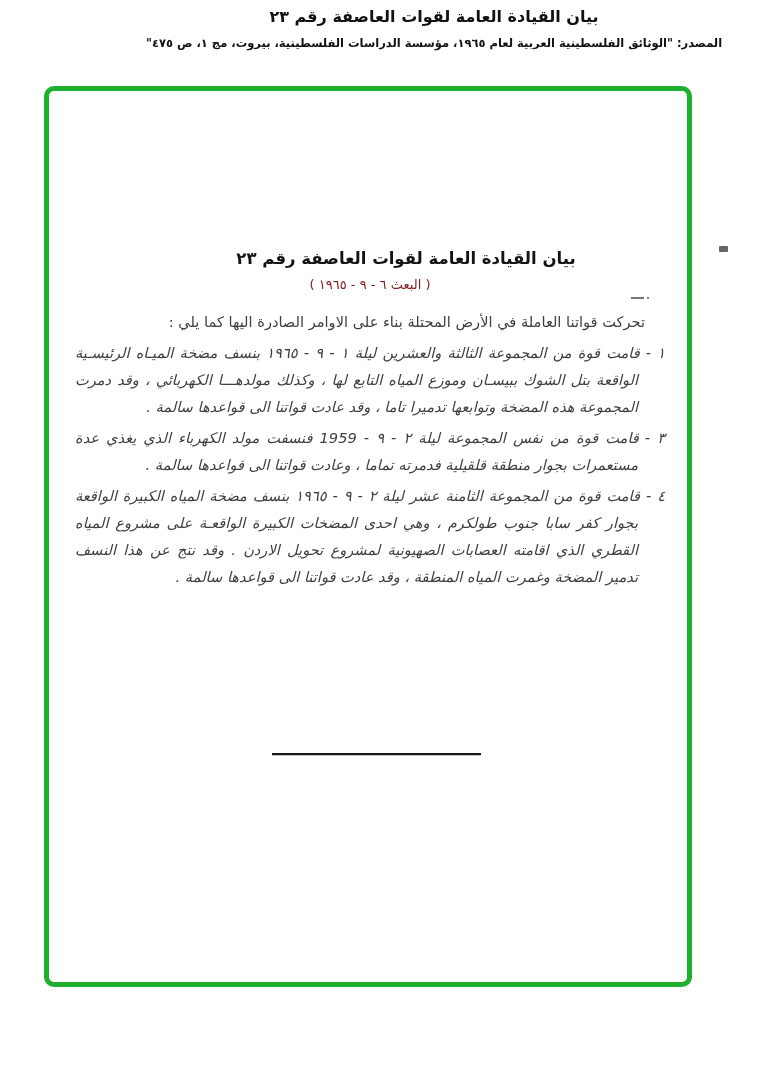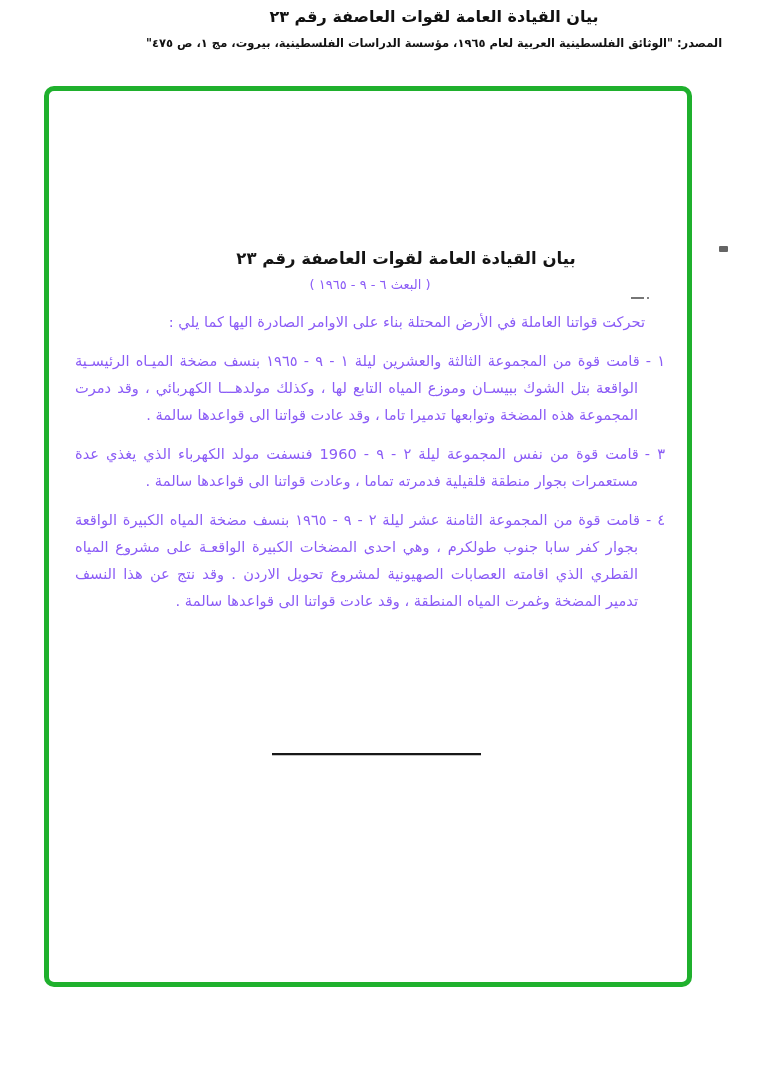--- a/index.html
+++ b/index.html
@@ -20,29 +20,29 @@
     box-sizing:border-box;border:5px solid #1fb02d;border-radius:10px;
     background:#ffffff;
   }
   .doc-title{
     position:absolute;top:158px;left:76px;right:0;
     text-align:center;direction:rtl;font-weight:bold;font-size:16.5px;color:#141414;
     letter-spacing:.2px;
   }
   .doc-subtitle{
     position:absolute;top:186px;left:4px;right:0;
-    text-align:center;direction:rtl;font-size:13px;color:#8b5cf6;
+    text-align:center;direction:rtl;font-size:13px;color:#7f1d1d;
   }
   .doc-body{
     position:absolute;top:217px;right:22px;left:26px;
     direction:rtl;text-align:justify;
-    font-size:14.6px;line-height:27px;color:#8b5cf6;
+    font-size:14.6px;line-height:27px;color:#404040;
   }
   .intro{margin:0 0 2px 0;text-align:right;text-indent:20px;}
-  .op-item{margin:12px 0 2px 0;padding-right:27px;text-indent:-27px;}
+  .op-item{margin:4px 0 2px 0;padding-right:27px;text-indent:-27px;font-style:italic;}
   .op-num{margin-left:6px;white-space:nowrap;}
   .divider{
     position:absolute;top:662px;left:223px;width:209px;height:2px;
     background:#181818;box-shadow:0 1px 0 rgba(120,120,120,.45);
   }
   
   .speck-a{position:absolute;left:719px;top:246px;width:9px;height:6px;
            background:#4a4a4a;opacity:.85;border-radius:1px;}
   .speck-b{position:absolute;left:631px;top:297px;width:13px;height:2px;
            background:#555;opacity:.8;}
@@ -65,21 +65,21 @@
   <div class="doc-body" dir="rtl">
 
     <p class="intro">تحركت قواتنا العاملة في الأرض المحتلة بناء على الاوامر الصادرة اليها كما يلي :</p>
 
     <p class="op-item">
       <span class="op-num">١ -</span><span>قامت قوة من المجموعة الثالثة والعشرين ليلة ١ - ٩ - ١٩٦٥ بنسف مضخة الميـاه الرئيسـية الواقعة بتل الشوك ببيسـان وموزع المياه التابع لها ، وكذلك مولدهـــا الكهربائي ، وقد دمرت المجموعة هذه المضخة وتوابعها تدميرا تاما ، وقد عادت قواتنا الى قواعدها سالمة .</span>
     </p>
 
 
     <p class="op-item">
-      <span class="op-num">٣ -</span><span>قامت قوة من نفس المجموعة ليلة ٢ - ٩ - 1960 فنسفت مولد الكهرباء الذي يغذي عدة مستعمرات بجوار منطقة قلقيلية فدمرته تماما ، وعادت قواتنا الى قواعدها سالمة .</span>
+      <span class="op-num">٣ -</span><span>قامت قوة من نفس المجموعة ليلة ٢ - ٩ - 1959 فنسفت مولد الكهرباء الذي يغذي عدة مستعمرات بجوار منطقة قلقيلية فدمرته تماما ، وعادت قواتنا الى قواعدها سالمة .</span>
     </p>
 
     <p class="op-item">
       <span class="op-num">٤ -</span><span>قامت قوة من المجموعة الثامنة عشر ليلة ٢ - ٩ - ١٩٦٥ بنسف مضخة المياه الكبيرة الواقعة بجوار كفر سابا جنوب طولكرم ، وهي احدى المضخات الكبيرة الواقعـة على مشروع المياه القطري الذي اقامته العصابات الصهيونية لمشروع تحويل الاردن . وقد نتج عن هذا النسف تدمير المضخة وغمرت المياه المنطقة ، وقد عادت قواتنا الى قواعدها سالمة .</span>
     </p>
 
   </div>
 
   <div class="divider"></div>
 </div>

